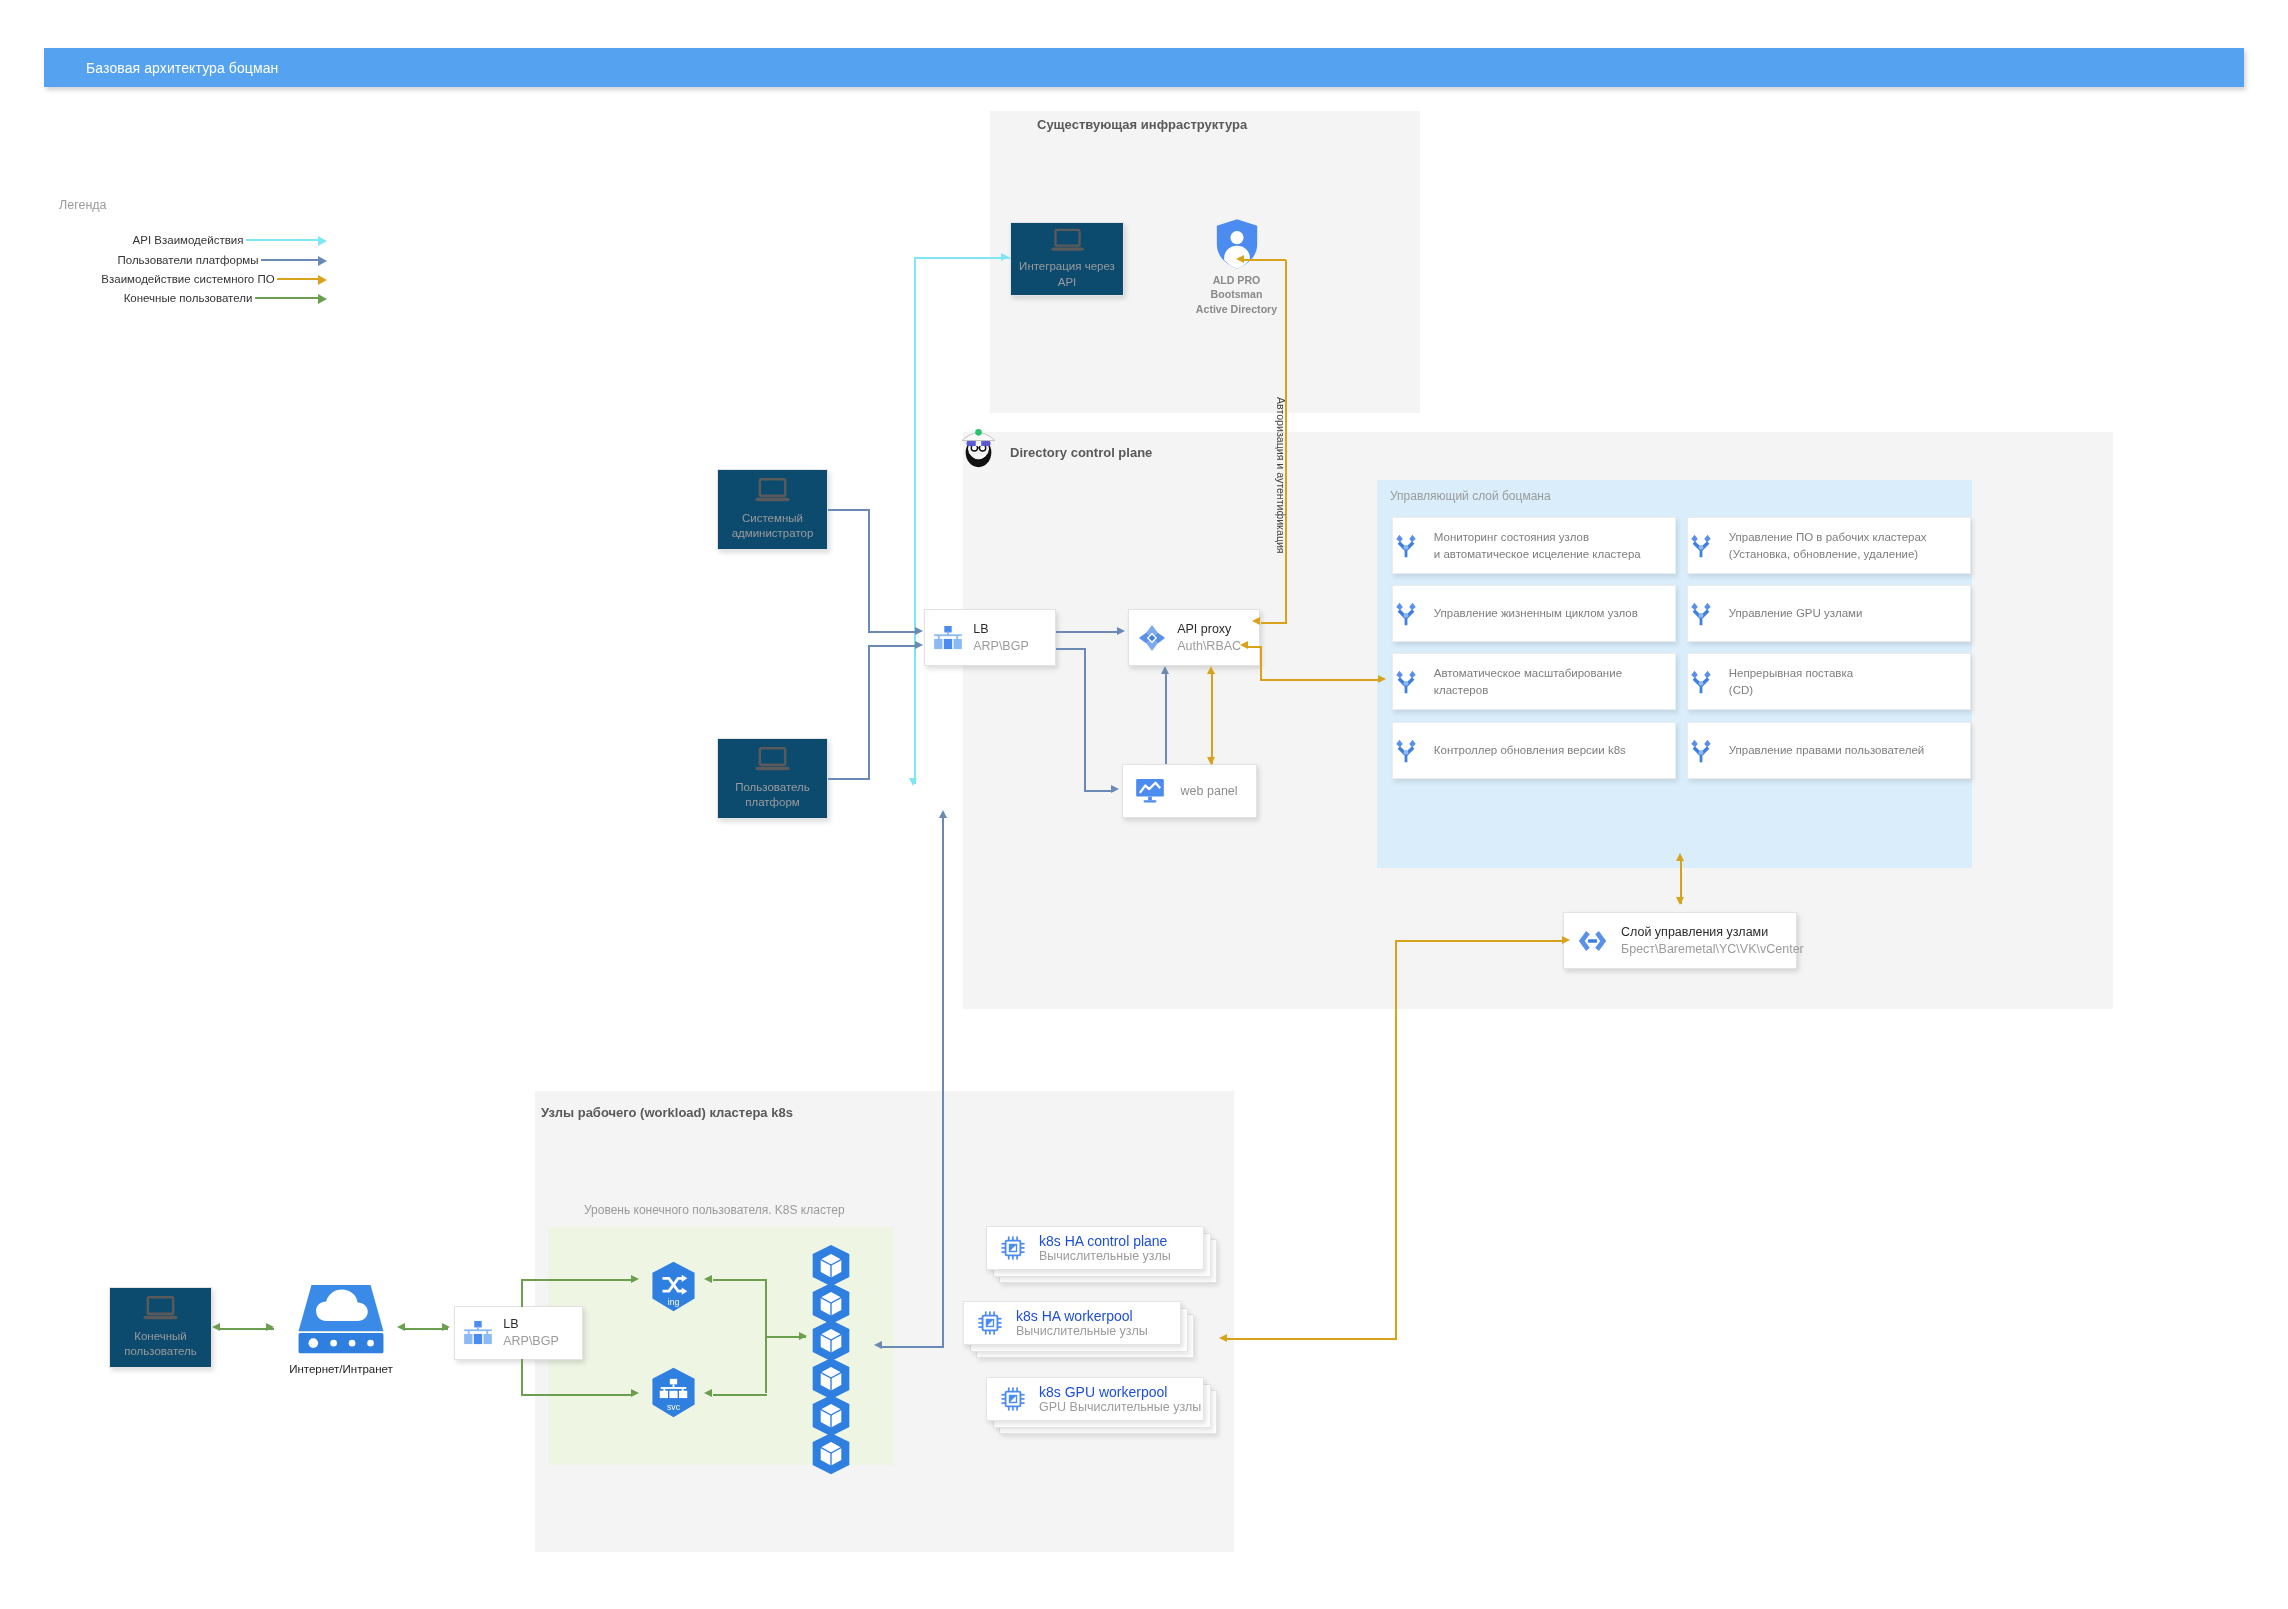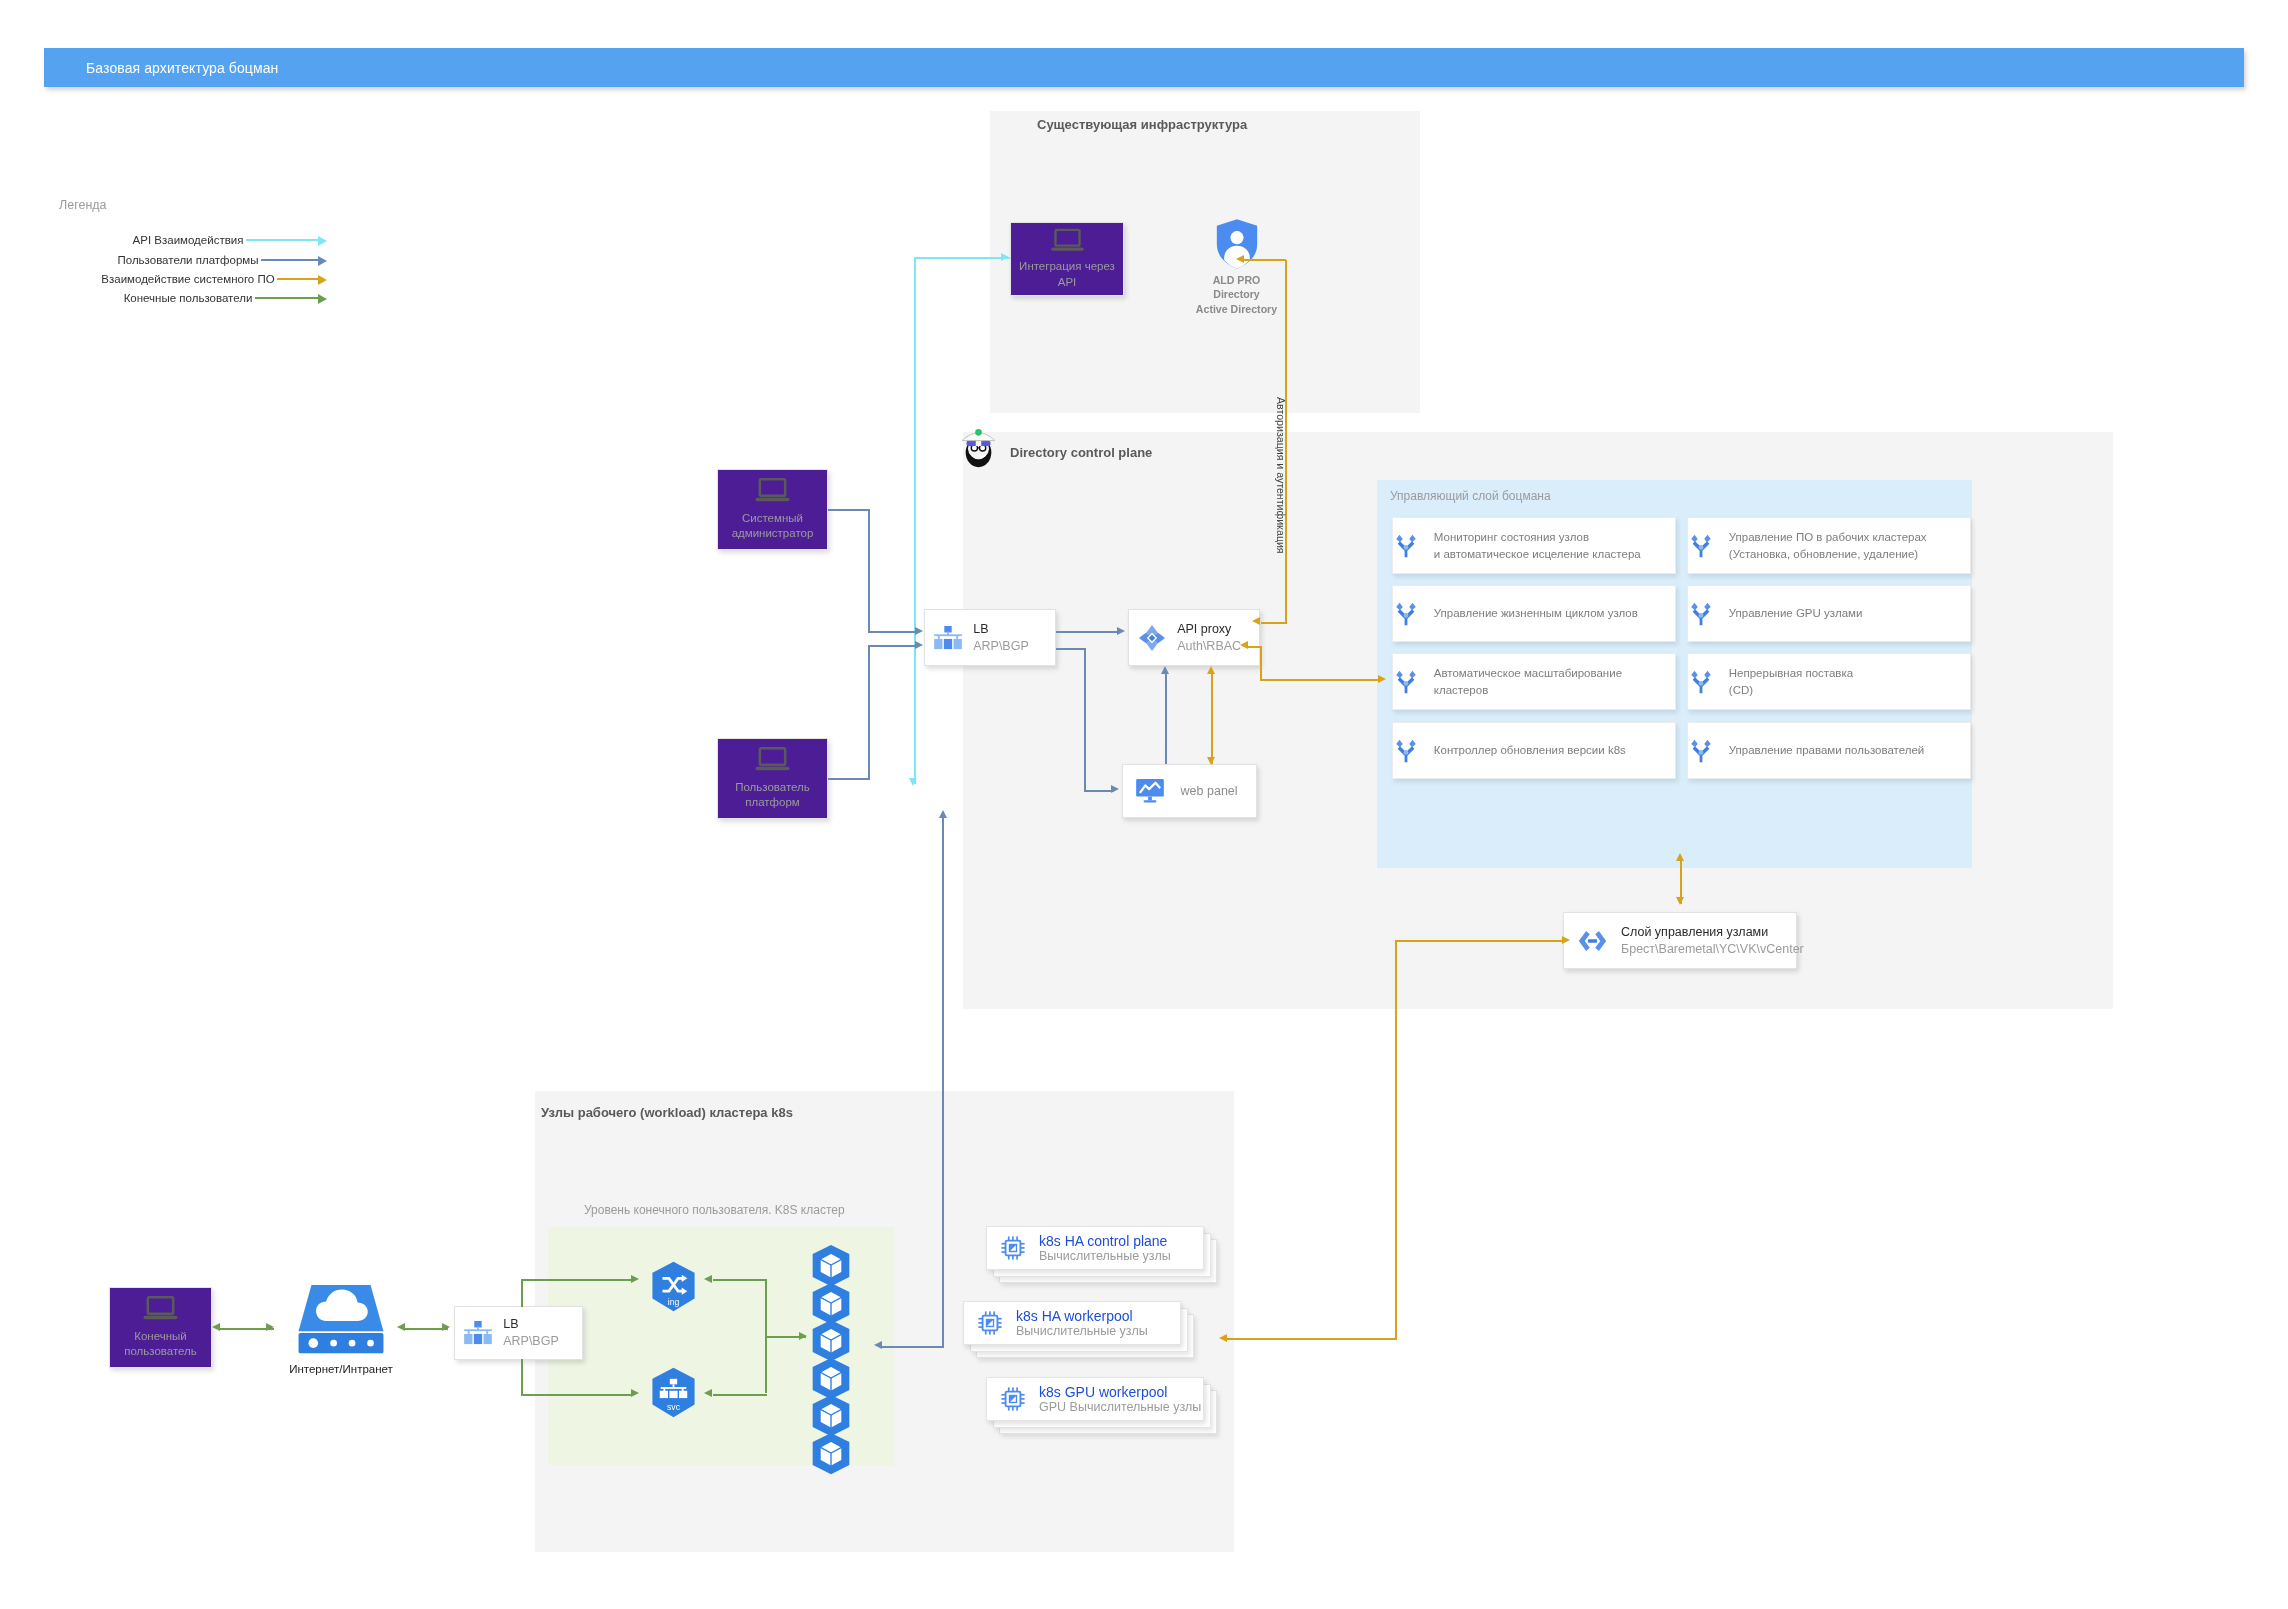--- a/index.html
+++ b/index.html
@@ -86,21 +86,21 @@
     position: absolute; background: #ffffff; border: 0.9px solid #e2e2e2;
     box-shadow: 1.8px 2.8px 4.6px rgba(0,0,0,.13);
     display: flex; align-items: center;
   }
   .node .txt { line-height: 1.33; }
   .node .t1 { font-size: 12.5px; color: #2b2b2b; white-space: nowrap; }
   .node .t2 { font-size: 12.5px; color: #9b9b9b; white-space: nowrap; }
 
   
   .laptop-card {
-    position: absolute; background: #4c1d95; border: 0.9px solid #e4e4e4;
+    position: absolute; background: #0c4a6e; border: 0.9px solid #e4e4e4;
     box-shadow: 1.8px 2.8px 4.6px rgba(0,0,0,.13);
     display: flex; flex-direction: column;
     align-items: center; justify-content: center; gap: 5.5px;
   }
   .laptop-card .cap {
     font-size: 11.5px; color: #9b9b9b; text-align: center; line-height: 1.35;
     white-space: pre-line;
   }
 
   
@@ -196,21 +196,21 @@
   </div>
 
   <div class="abs" style="left:1181px; top:218px; width:111px; height:92px; text-align:center;">
     <svg class="ico" style="margin:0 auto;" width="44" height="52" viewBox="0 0 48 56">
       <path d="M24 1 L46 8 V28 C46 42 36 50 24 55 C12 50 2 42 2 28 V8 Z" fill="#4c8bf0"></path>
       <circle cx="24" cy="21" r="7.2" fill="#ffffff"></circle>
       <path d="M24 30 C15.5 30 10 36.5 10 43 L10 45.5 C14 50 19 53.2 24 55 C29 53.2 34 50 38 45.5 L38 43 C38 36.5 32.5 30 24 30 Z" fill="#ffffff"></path>
     </svg>
     <div style="font-size:10.6px; font-weight:bold; color:#8a8a8a; line-height:1.38; margin-top:2.8px;">
       <div>ALD PRO</div>
-      <div>Directory</div>
+      <div>Bootsman</div>
       <div>Active Directory</div>
     </div>
   </div>
 
   <div id="grp-bootsman" class="abs group"></div>
 
   <svg class="abs" style="left:958px; top:425px;" width="41" height="44" viewBox="0 0 44 48">
     <ellipse cx="22" cy="30" rx="14" ry="16" fill="#111111"></ellipse>
     <circle cx="22" cy="26" r="11.5" fill="#f3f3f3"></circle>
     <path d="M10.5 27 a11.5 11.5 0 0 0 23 0 v3 a11.5 14 0 0 1 -23 0 Z" fill="#111111"></path>

